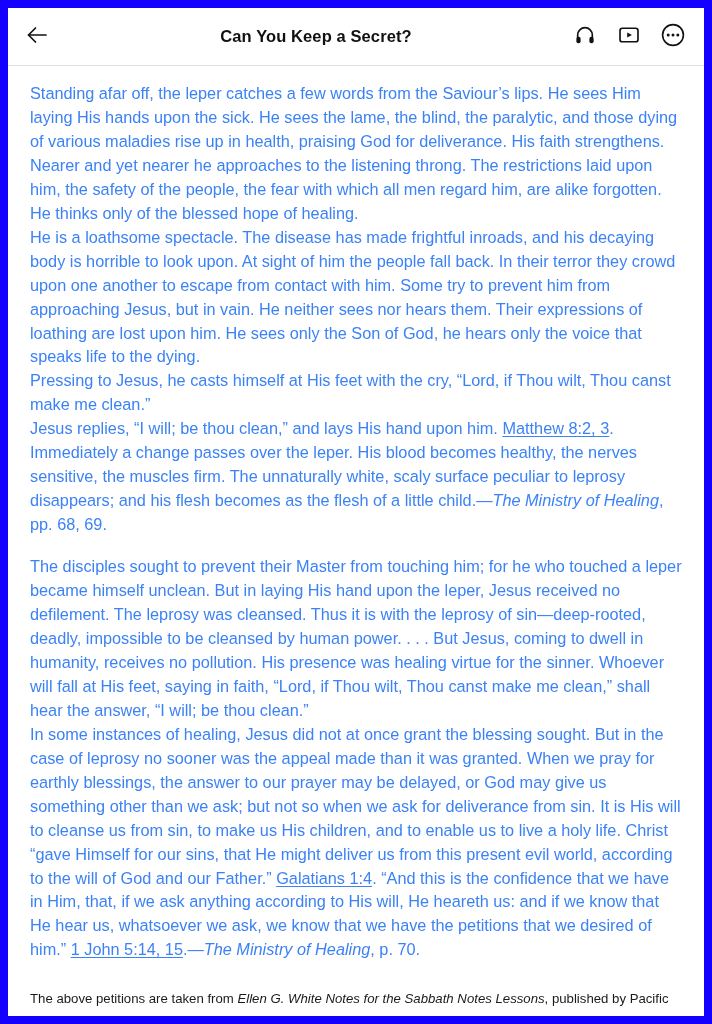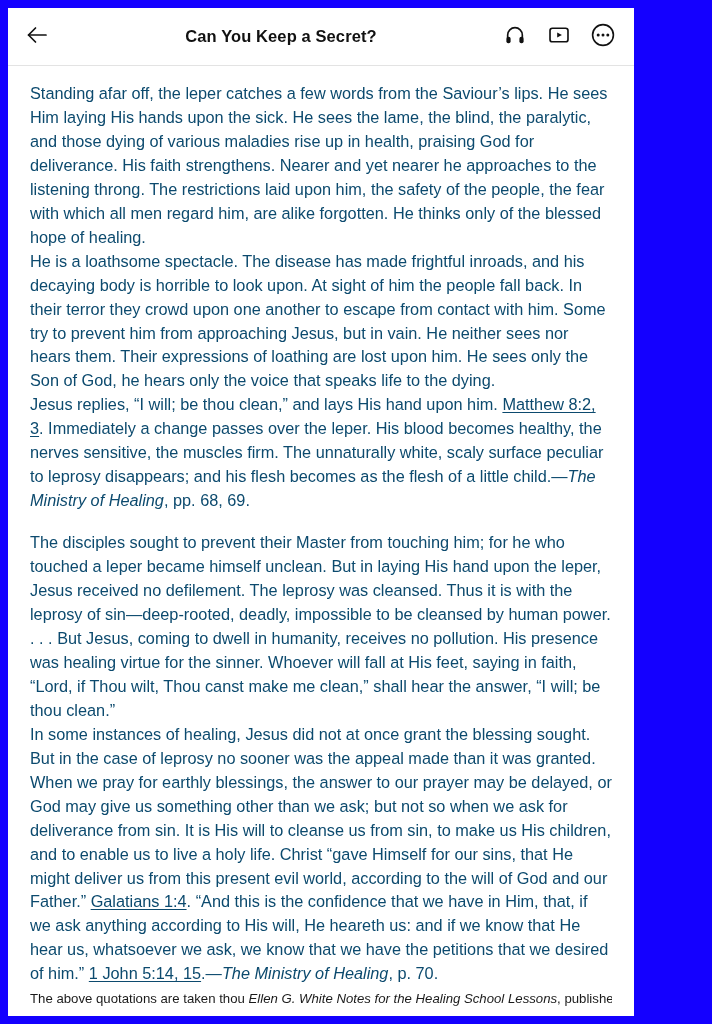--- a/index.html
+++ b/index.html
@@ -10,21 +10,21 @@
     width: 712px;
     height: 1024px;
     background: #1400ff;
     font-family: "Liberation Sans", sans-serif;
     overflow: hidden;
   }
   .app {
     position: absolute;
     left: 8px;
     top: 8px;
-    width: 626px;
+    width: 696px;
     height: 1008px;
     background: #ffffff;
     display: flex;
     flex-direction: column;
     overflow: hidden;
   }
   .topbar {
     height: 58px;
     min-height: 58px;
     display: flex;
@@ -71,21 +71,21 @@
     flex: 1 1 auto;
     padding: 16px 22px 0 22px;
     box-sizing: border-box;
     overflow: hidden;
     position: relative;
   }
   p.para {
     margin: 0;
     font-size: 16.3px;
     line-height: 1.47;
-    color: #0c4a6e;
+    color: #3b82f6;
     text-align: left;
     font-family: "Liberation Sans", sans-serif;
   }
   .gap {
     height: 18px;
   }
   .ref {
     font-weight: normal;
     text-decoration: underline;
     text-underline-offset: 2px;
@@ -152,23 +152,24 @@
           </svg>
         </span>
       </div>
     </div>
   </div>
 
   <div class="content">
     <div id="paras">
         <p class="para"><span>Standing afar off, the leper catches a few words from the Saviour’s lips. He sees Him laying His hands upon the sick. He sees the lame, the blind, the paralytic, and those dying of various maladies rise up in health, praising God for deliverance. His faith strengthens. Nearer and yet nearer he approaches to the listening throng. The restrictions laid upon him, the safety of the people, the fear with which all men regard him, are alike forgotten. He thinks only of the blessed hope of healing.</span></p>
         <p class="para"><span>He is a loathsome spectacle. The disease has made frightful inroads, and his decaying body is horrible to look upon. At sight of him the people fall back. In their terror they crowd upon one another to escape from contact with him. Some try to prevent him from approaching Jesus, but in vain. He neither sees nor hears them. Their expressions of loathing are lost upon him. He sees only the Son of God, he hears only the voice that speaks life to the dying.</span></p>
+        <p class="para"><span>Pressing to Jesus, he casts himself at His feet with the cry, “Lord, if Thou wilt, Thou canst make me clean.”</span></p>
         <p class="para"><span>Jesus replies, “I will; be thou clean,” and lays His hand upon him. </span><span class="ref">Matthew 8:2, 3</span><span>. Immediately a change passes over the leper. His blood becomes healthy, the nerves sensitive, the muscles firm. The unnaturally white, scaly surface peculiar to leprosy disappears; and his flesh becomes as the flesh of a little child.—</span><span class="src">The Ministry of Healing</span><span>, pp. 68, 69.</span></p>
         <div class="gap"></div>
         <p class="para"><span>The disciples sought to prevent their Master from touching him; for he who touched a leper became himself unclean. But in laying His hand upon the leper, Jesus received no defilement. The leprosy was cleansed. Thus it is with the leprosy of sin—deep-rooted, deadly, impossible to be cleansed by human power. . . . But Jesus, coming to dwell in humanity, receives no pollution. His presence was healing virtue for the sinner. Whoever will fall at His feet, saying in faith, “Lord, if Thou wilt, Thou canst make me clean,” shall hear the answer, “I will; be thou clean.”</span></p>
         <p class="para"><span>In some instances of healing, Jesus did not at once grant the blessing sought. But in the case of leprosy no sooner was the appeal made than it was granted. When we pray for earthly blessings, the answer to our prayer may be delayed, or God may give us something other than we ask; but not so when we ask for deliverance from sin. It is His will to cleanse us from sin, to make us His children, and to enable us to live a holy life. Christ “gave Himself for our sins, that He might deliver us from this present evil world, according to the will of God and our Father.” </span><span class="ref">Galatians 1:4</span><span>. “And this is the confidence that we have in Him, that, if we ask anything according to His will, He heareth us: and if we know that He hear us, whatsoever we ask, we know that we have the petitions that we desired of him.” </span><span class="ref">1 John 5:14, 15</span><span>.—</span><span class="src">The Ministry of Healing</span><span>, p. 70.</span></p>
       </div>
     <div class="footnote">
-      <span>The above quotations are taken thou </span><i>Ellen G. White Notes for the Healing School Lessons</i><span>, published by Pacific</span>
+      <span>The above petitions are taken from </span><i>Ellen G. White Notes for the Sabbath Notes Lessons</i><span>, published by Pacific</span>
     </div>
   </div>
 
 </div>
 
 </body></html>

